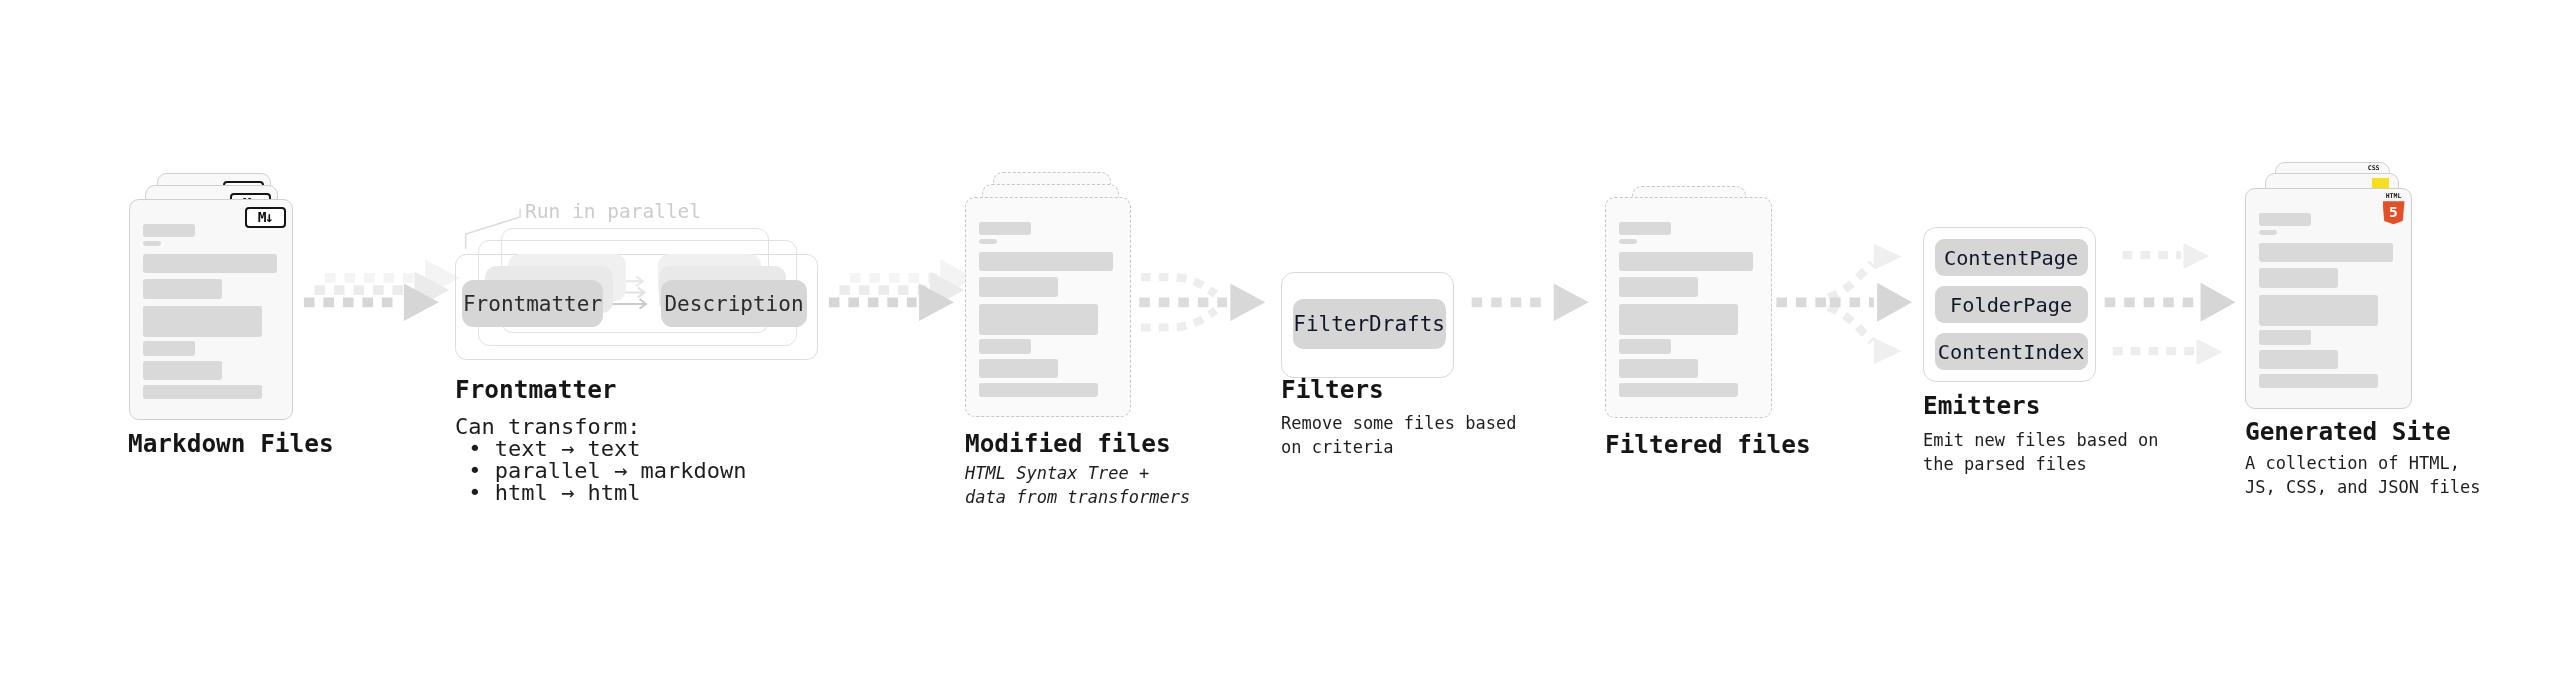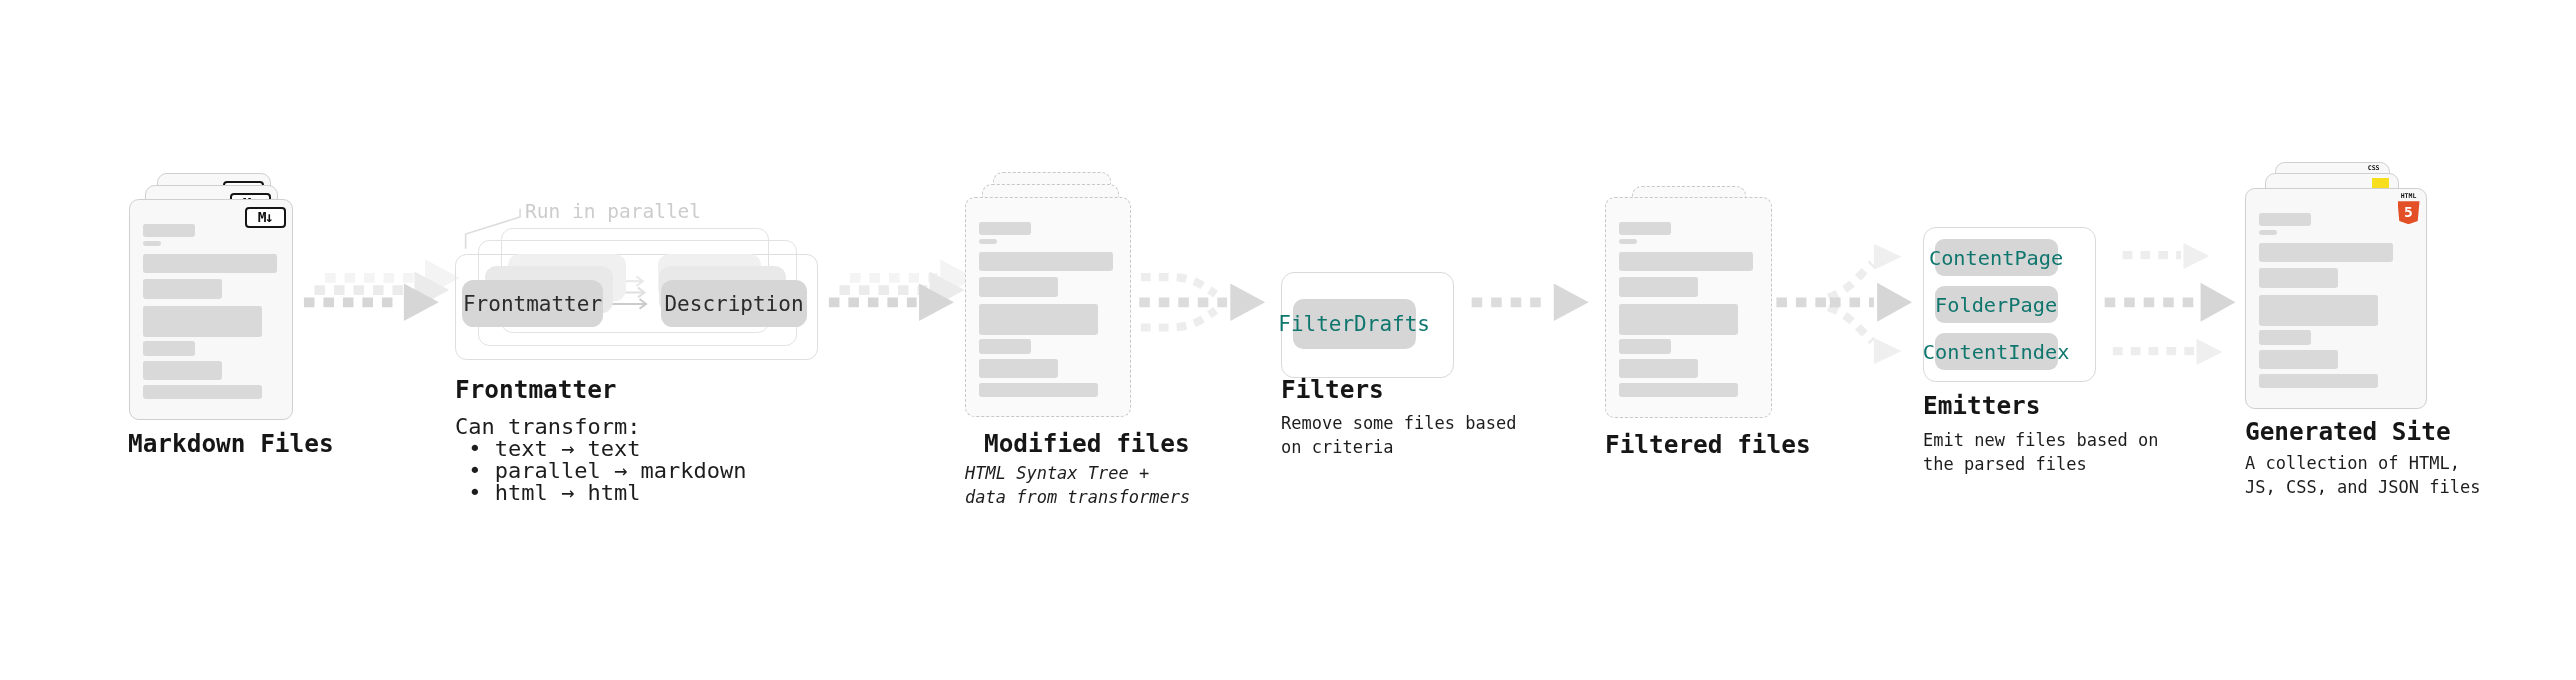--- a/index.html
+++ b/index.html
@@ -52,23 +52,23 @@
   .panel { position:absolute; border:1.6px solid #e2e2e2; border-radius:11.4px; background:transparent; }
   .tbox { position:absolute; border-radius:11.4px; background:#d6d6d6;
           display:flex; align-items:center; justify-content:center;
           font-size:21px; color:#2b2b2b; }
   .tbox.ghost1 { background:#e9e9e9; }
   .tbox.ghost2 { background:#f0f0f0; }
   .annotation { position:absolute; font-size:19.5px; color:#cccccc; white-space:pre; }
 
   
   .holder { position:absolute; background:#ffffff; border:1.6px solid #d9d9d9; border-radius:13px; }
-  .chip { position:absolute; left:10.6px; width:123px; background:#d6d6d6; border-radius:10.6px;
+  .chip { position:absolute; left:10.6px; width:153px; background:#d6d6d6; border-radius:10.6px;
           display:flex; align-items:center; justify-content:center;
-          font-size:21px; color:#0f766e; }
+          font-size:21px; color:#0f172a; }
 </style>
 </head>
 <body>
 
 <div class="canvas">
 
   <svg class="overlay" viewBox="0 0 3170 838">
 
     <g>
       <g transform="translate(26,-30)">
@@ -193,21 +193,21 @@
           <div class="bar" style="top: 24.4px; width: 52px; height: 12.2px; background: rgb(217, 217, 217);"></div>
           <div class="bar" style="top: 41px; width: 18px; height: 4.9px; background: rgb(217, 217, 217);"></div>
           <div class="bar" style="top: 54px; width: 134px; height: 18.7px; background: rgb(217, 217, 217);"></div>
           <div class="bar" style="top: 79px; width: 79px; height: 19.5px; background: rgb(217, 217, 217);"></div>
           <div class="bar" style="top: 106px; width: 119px; height: 31px; background: rgb(217, 217, 217);"></div>
           <div class="bar" style="top: 141px; width: 52px; height: 14.6px; background: rgb(217, 217, 217);"></div>
           <div class="bar" style="top: 161px; width: 79px; height: 18.7px; background: rgb(217, 217, 217);"></div>
           <div class="bar" style="top: 185px; width: 119px; height: 14px; background: rgb(217, 217, 217);"></div>
         </div>
     </div>
-    <h2 class="title" style="left:965px; top:429px;margin-left:19px;">Modified files</h2>
+    <h2 class="title" style="left:965px; top:429px;">Modified files</h2>
     <div class="subtitle" style="left:965px; top:461px;font-style:italic;">
         <div>HTML Syntax Tree +</div>
         <div>data from transformers</div>
       </div>
   </section>
 
   <section class="node">
     <div class="holder" style="left:1281px; top:272px; width:173px; height:106px;">
       <div class="chip" style="top:26px; height:50px;">FilterDrafts</div>
     </div>
@@ -251,21 +251,21 @@
   <section class="node">
     <div class="card" style="left:2275px; top:162px; width:115px; height:221px;">
       <div class="css-badge">
         <div class="css-label">CSS</div>
         <div class="css-bar" style="background:#2965f1;"></div>
       </div>
     </div>
     <div class="card" style="left:2265px; top:173px; width:134px; height:221px;">
       <div class="js-badge" style="background:#f7df1e;"></div>
     </div>
-    <div class="card" style="left:2245px; top:188px; width:182px; height:221px;text-decoration:underline;">
+    <div class="card" style="left:2245px; top:188px; width:167px; height:221px;text-decoration:underline;">
       <div class="html5-badge">
         <div class="html5-top">HTML</div>
         <div class="html5-shield">5</div>
       </div>
       <div>
           <div class="bar" style="top: 24.4px; width: 52px; height: 12.2px; background: rgb(217, 217, 217);"></div>
           <div class="bar" style="top: 41px; width: 18px; height: 4.9px; background: rgb(217, 217, 217);"></div>
           <div class="bar" style="top: 54px; width: 134px; height: 18.7px; background: rgb(217, 217, 217);"></div>
           <div class="bar" style="top: 79px; width: 79px; height: 19.5px; background: rgb(217, 217, 217);"></div>
           <div class="bar" style="top: 106px; width: 119px; height: 31px; background: rgb(217, 217, 217);"></div>

